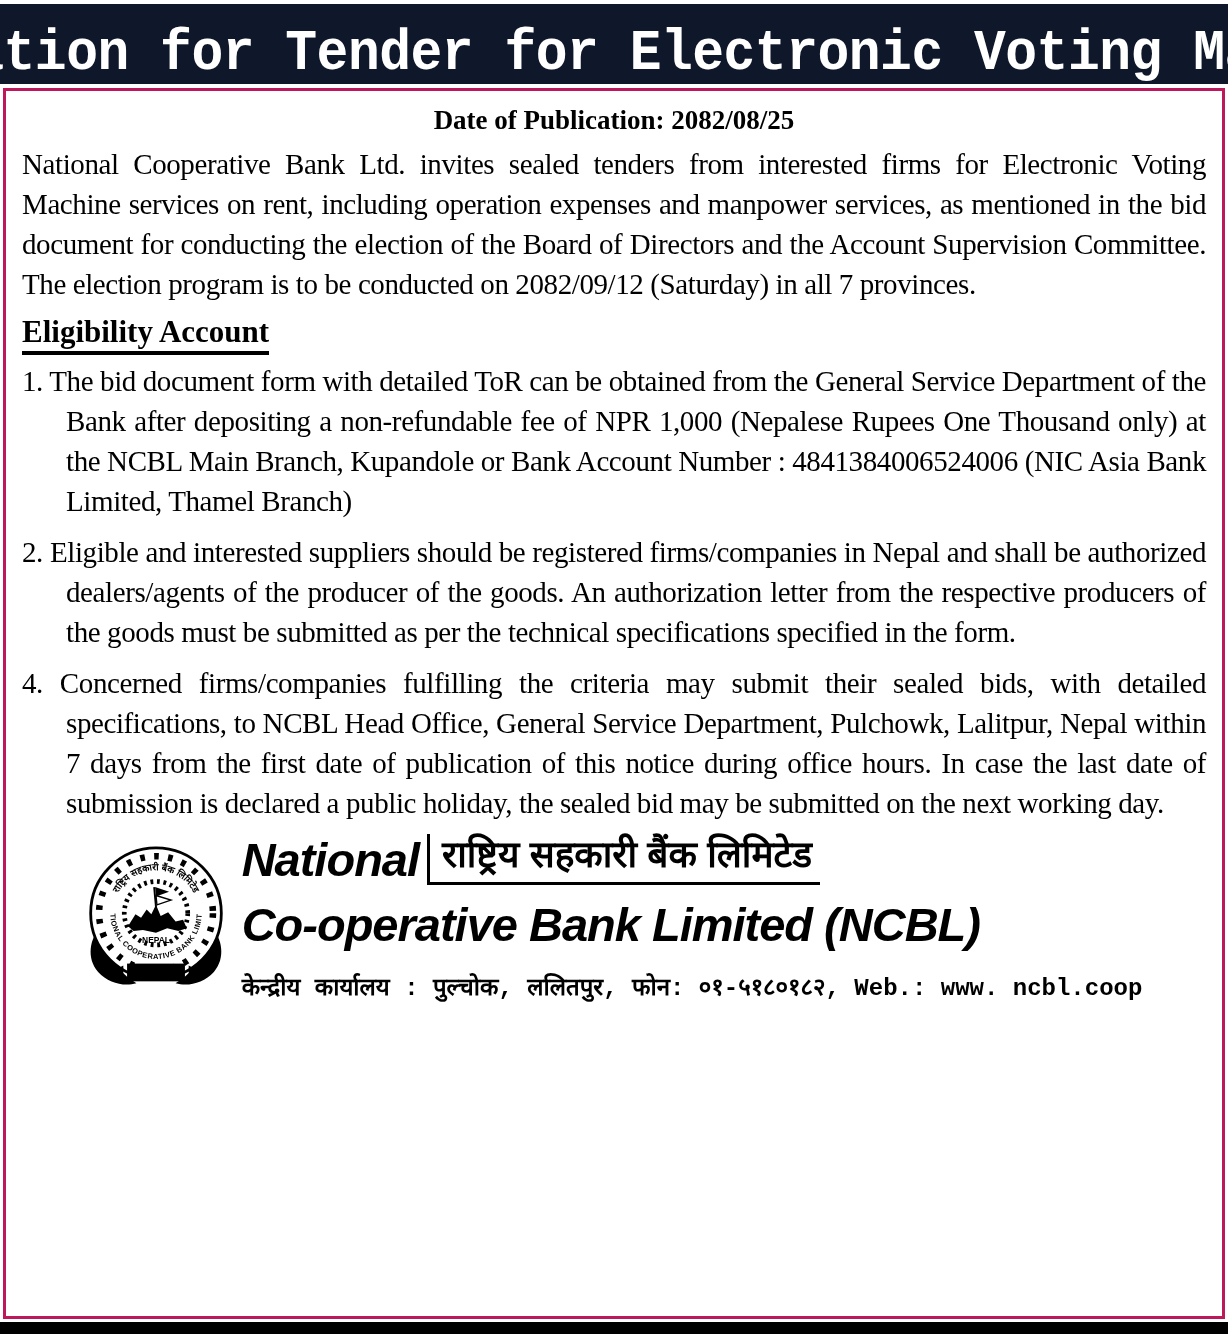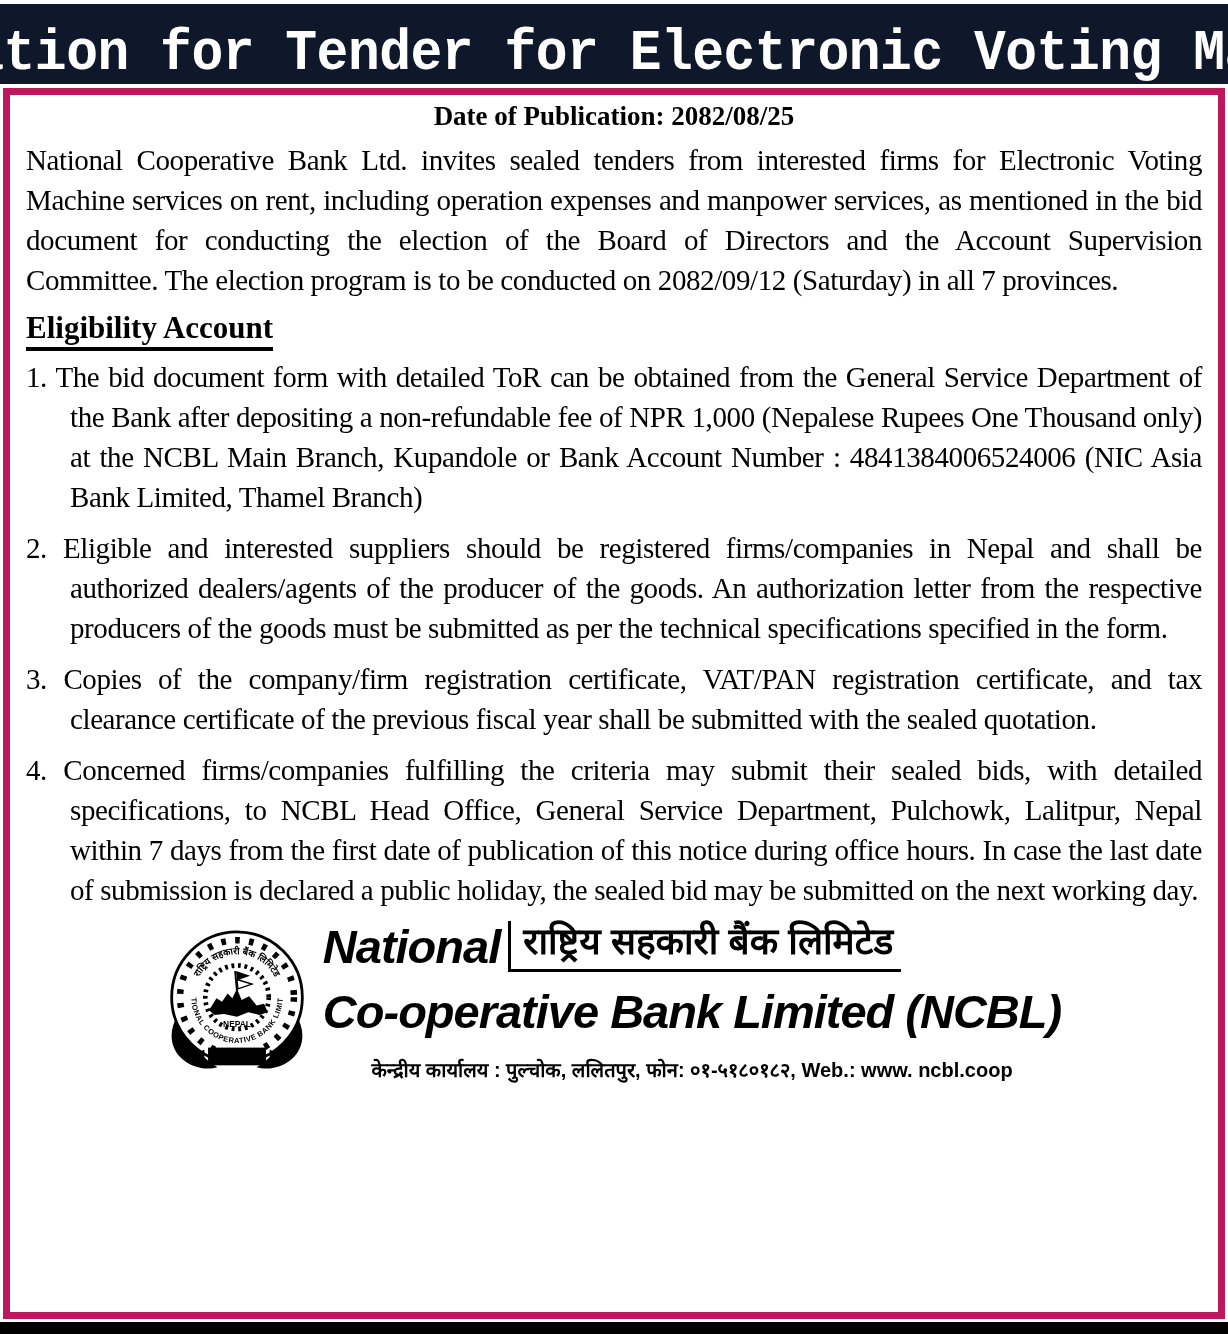--- a/index.html
+++ b/index.html
@@ -19,22 +19,22 @@
     font-family: Liberation Mono, monospace;
   }
   .title-bar h1 {
     margin: 0; color: #fff; font-size: 53px; font-weight: 700;
     letter-spacing: -0.5px; transform: scaleY(1.10);
     white-space: nowrap;
   }
 
   .content {
     flex: 1 1 auto; margin: 4px 3px 0 3px;
-    border: 7px solid #be185d;
-    padding: 4px 16px 6px 16px;
+    border: 3px solid #be185d;
+    padding: 12px 16px 6px 16px;
     overflow: hidden;
   }
 
   .date-line {
     text-align: center; font-weight: 700; font-size: 27px;
     margin: 2px 0 8px 0;
   }
 
   .body-text {
     font-size: 29px; line-height: 40px;
@@ -65,23 +65,23 @@
     letter-spacing: -1px;
   }
   .name-np {
     font-family: "Liberation Sans", "DejaVu Sans", sans-serif;
     font-weight: 700; font-size: 37px; line-height: 1.15;
     border-left: 3px solid #000; border-bottom: 3px solid #000;
     padding: 0 8px 5px 12px; margin-left: 8px; white-space: nowrap;
   }
   .row2 { margin-top: 16px; }
   .row3 {
-    width: 100%; text-align: center; font-weight: 700; font-size: 20px;
+    width: 100%; text-align: center; font-weight: 700; font-size: 24px;
     margin-top: 20px; white-space: nowrap;
-    font-family: Liberation Sans, sans-serif;
+    font-family: Liberation Mono, monospace;
   }
 
   .bottom-bar { flex: 0 0 auto; height: 12px; background: #000; margin-top: 3px; }
 
   svg text { fill: #000; }
 </style>
 </head>
 <body>
 
 <div class="page">
@@ -103,24 +103,20 @@
     <div class="body-text item">
       <span>1.</span>
       <span>The bid document form with detailed ToR can be obtained from the General Service Department of the Bank after depositing a non-refundable fee of NPR 1,000 (Nepalese Rupees One Thousand only) at the NCBL Main Branch, Kupandole or Bank Account Number : 4841384006524006 (NIC Asia Bank Limited, Thamel Branch)</span>
     </div>
 
     <div class="body-text item">
       <span>2.</span>
       <span>Eligible and interested suppliers should be registered firms/companies in Nepal and shall be authorized dealers/agents of the producer of the goods. An authorization letter from the respective producers of the goods must be submitted as per the technical specifications specified in the form.</span>
     </div>
 
-    <div class="body-text item">
-      <span>3.</span>
-      <span>Copies of the company/firm registration certificate, VAT/PAN registration certificate, and tax clearance certificate of the previous fiscal year shall be submitted with the sealed quotation.</span>
-    </div>
 
     <div class="body-text item">
       <span>4.</span>
       <span>Concerned firms/companies fulfilling the criteria may submit their sealed bids, with detailed specifications, to NCBL Head Office, General Service Department, Pulchowk, Lalitpur, Nepal within 7 days from the first date of publication of this notice during office hours. In case the last date of submission is declared a public holiday, the sealed bid may be submitted on the next working day.</span>
     </div>
 
     <div class="footer">
 
       <div class="logo">
         <svg width="140" height="148" viewBox="0 0 150 158">

